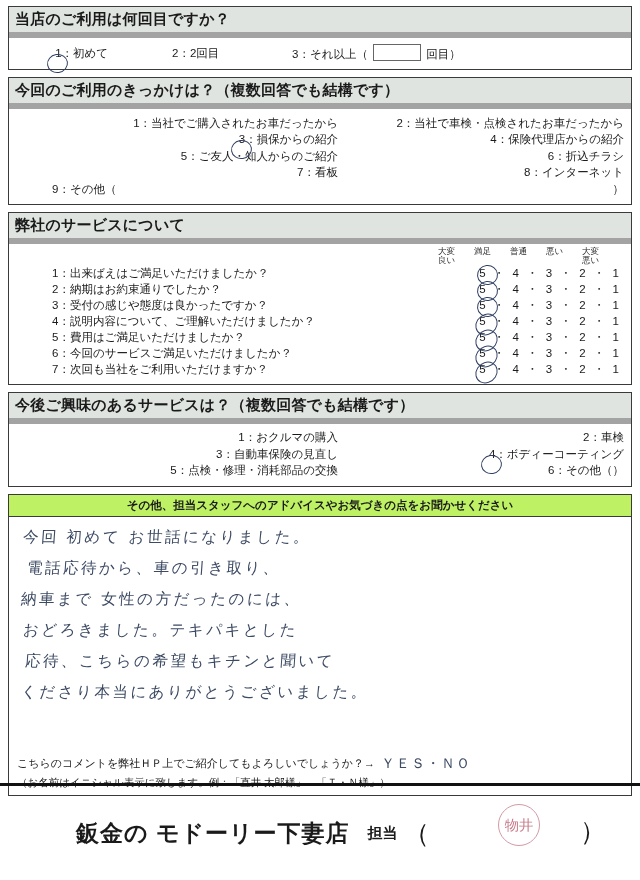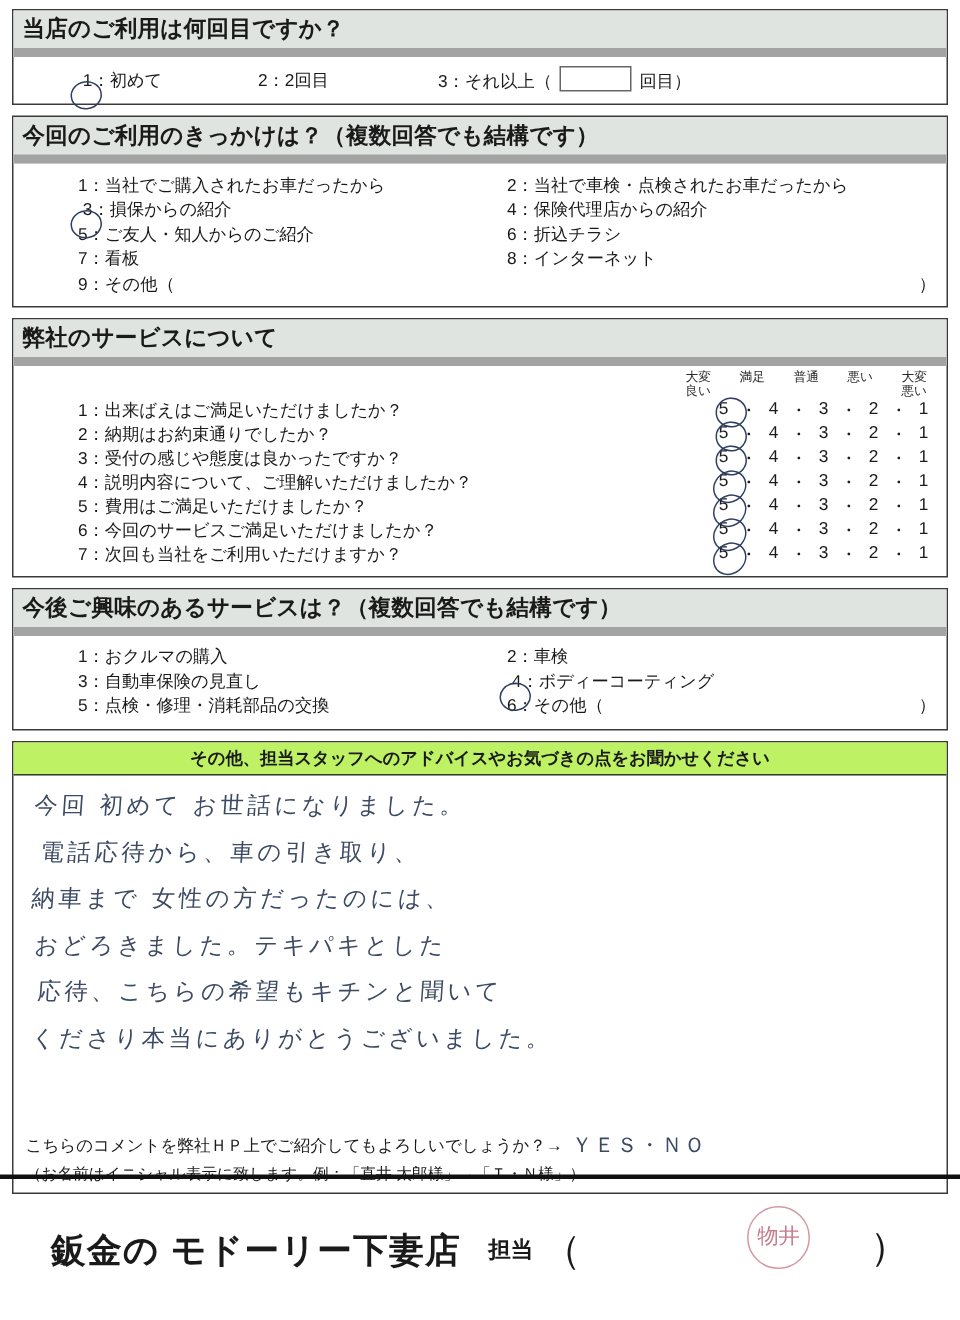--- a/index.html
+++ b/index.html
@@ -5,42 +5,42 @@
   html,body{margin:0;padding:0;background:#fff;}
   body{width:640px;height:880px;font-family:"Liberation Sans",sans-serif;color:#1a1a1a;-webkit-font-smoothing:none;}
   .sheet{position:relative;width:640px;height:880px;box-sizing:border-box;padding:6px 8px 0 8px;}
 
   
   .section{border:1px solid #3a3a3a;margin-bottom:7px;background:#fff;}
   .sec-head{background:#dfe4e0;border-bottom:6px solid #a3a3a3;font-size:15px;font-weight:bold;padding:3px 6px;letter-spacing:.2px;}
   .sec-body{padding:5px 7px 6px 7px;font-size:11.5px;margin-left:36px;}
 
   .row{display:flex;align-items:flex-start;}
-  .half{width:50%;box-sizing:border-box;}
+  .half{width:50%;box-sizing:border-box;text-align:right;}
   .line{margin:1.5px 0;}
 
   
   .circled{position:relative;display:inline-block;}
   .circled::after{
     content:"";position:absolute;left:-5px;top:-3px;width:19px;height:17px;
     border:1.6px solid #2f3f63;border-radius:52%;
     transform:rotate(-9deg);pointer-events:none;
   }
 
   
   .q1 .sec-body{padding-top:6px;padding-bottom:7px;}
   .q1row{display:flex;align-items:center;font-size:11.5px;}
   .q1row .a{width:120px;}
   .q1row .b{width:120px;}
   .q1row .c{flex:1;}
   .blank-box{display:inline-block;border:1px solid #666;width:46px;height:15px;vertical-align:-3px;margin:0 2px;}
 
   
   .rate-head{display:flex;justify-content:flex-end;padding-right:6px;}
-  .rate-head .rh{width:36px;font-size:8.5px;line-height:1.05;text-align:right;color:#2a2a2a;font-family:Liberation Serif, serif;}
+  .rate-head .rh{width:36px;font-size:8.5px;line-height:1.05;text-align:left;color:#2a2a2a;font-family:Liberation Serif, serif;}
   .rate-row{display:flex;align-items:center;margin:1px 0;}
   .rate-q{flex:1;font-size:11.5px;}
   .scale{width:150px;display:flex;justify-content:space-between;align-items:center;font-size:11.5px;letter-spacing:0;}
   .scale span{width:26px;text-align:center;position:relative;}
   .sep{width:6px;text-align:center;}
 
   
   .ring5::after{
     content:"";position:absolute;left:3px;top:-2px;width:19px;height:18px;
     border:1.5px solid #2f3f63;border-radius:50%;
@@ -60,21 +60,21 @@
   .hand p:nth-child(6){margin-left:-2px;}
 
   .hp{padding:2px 8px 2px 8px;font-size:11px;margin-top:36px;}
   .hp .l1{display:flex;align-items:center;}
   .yn{margin-left:6px;font-family:"DejaVu Sans",sans-serif;font-size:14px;color:#3c4a63;letter-spacing:1px;}
   .hp .l2{font-size:10.5px;margin-top:3px;padding-bottom:3px;}
 
   
   .footer{position:absolute;left:0;right:0;bottom:0;height:94px;border-top:3px solid #111;}
   .footer-inner{position:relative;height:100%;display:flex;align-items:center;padding-left:34px;}
-  .shop{font-size:23px;font-weight:bold;letter-spacing:1px;}
+  .shop{font-size:23px;font-weight:bold;letter-spacing:1px;margin-left:42px;}
   .tanto{font-size:15px;margin-left:18px;font-weight:bold;}
   .paren{font-size:26px;margin-left:6px;}
   .stamp{position:absolute;left:498px;top:18px;width:40px;height:40px;border:1.5px solid #d49aa6;border-radius:50%;
          color:#c77c8c;font-size:15px;line-height:1.05;display:flex;align-items:center;justify-content:center;text-align:center;}
   .stamp span{transform:scale(.95);}
 
   .paren-close{font-size:26px;position:absolute;right:34px;top:50%;transform:translateY(-55%);}
   .end-paren{float:right;}
 </style>
 </head>

